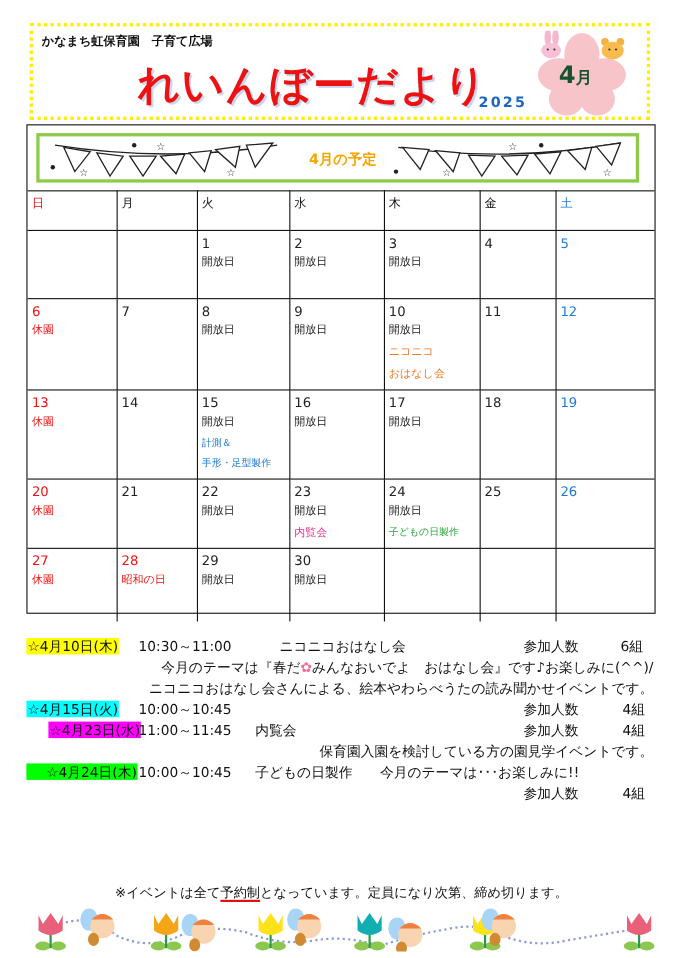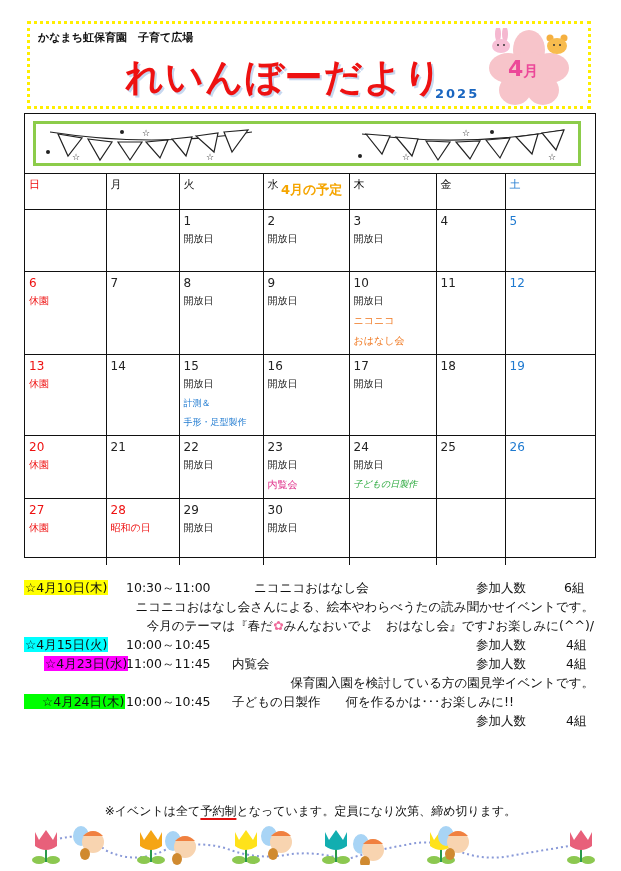--- a/index.html
+++ b/index.html
@@ -7,44 +7,44 @@
     font-family: "DejaVu Sans", "Liberation Sans", sans-serif; color: #111; }
 
   
   .header { position: absolute; left: 27px; top: 21px; width: 564px; height: 88px;
     border: 3px dotted #ffee00; }
   .org { position: absolute; left: 8px; top: 6px; font-size: 11px; font-weight: bold; color: #111; }
   .title { position: absolute; left: 95px; top: 28px; font-size: 38px; font-weight: bold; color: #ee1111;
     letter-spacing: 1px; text-shadow: 2px 2px 0 #c7d8f0, -1px -1px 0 #ffffff; }
   .year { position: absolute; left: 405px; top: 62px; font-size: 13px; font-weight: bold; color: #1a66c0; letter-spacing: 2px; }
   .badge { position: absolute; left: 458px; top: 4px; width: 82px; height: 80px; }
-  .badge-text { position: absolute; left: 20px; top: 28px; font-size: 22px; font-weight: bold; color: #ec4899; text-align: right; }
+  .badge-text { position: absolute; left: 20px; top: 28px; font-size: 22px; font-weight: bold; color: #14532d; text-align: right; }
   .badge-text small { font-size: 15px; }
 
   
   .cal { position: absolute; left: 24px; top: 113px; width: 572px; height: 445px; border: 1.5px solid #111; }
   .banner { position: absolute; left: 8px; top: 7px; width: 548px; height: 45px; border: 3px solid #8ccc4a; }
-  .banner-title { position: absolute; left: 245px; top: 12px; font-size: 13px; font-weight: bold; color: #f5a500; margin-top: 45px; }
+  .banner-title { position: absolute; left: 245px; top: 12px; font-size: 13px; font-weight: bold; color: #f5a500; }
   .bunting-left { position: absolute; left: 6px; top: 2px; }
   .bunting-right { position: absolute; right: 6px; top: 2px; }
 
   .grid { position: absolute; left: 0; top: 59px; width: 100%; border-collapse: collapse; table-layout: fixed; }
   .grid td { border: 1px solid #111; vertical-align: top; padding: 3px 4px; font-size: 12px; }
   .grid tr td:first-child { border-left: none; }
   .grid tr td:last-child { border-right: none; }
   .grid tr:last-child td { border-bottom: none; }
   .wk td { height: 36px; font-size: 11px; }
   .daynum { font-size: 12px; line-height: 16px; display: block; }
   .note { font-size: 10px; line-height: 20px; display: block; }
   .n-black { color: #222; }
   .n-red { color: #ee1111; }
   .n-blue { color: #1f7ad0; }
   .n-orange { color: #f07820; }
   .n-pink { color: #e0308a; }
-  .n-green { color: #27a83a; font-style: italic; }
+  .n-green { color: #27a83a; }
   .sub { font-size: 9px; line-height: 19px; }
 
   
   .events { position: absolute; left: 24px; top: 578px; width: 570px; font-size: 12.5px; color: #111; }
   .ev-line { height: 19px; line-height: 19px; position: relative; white-space: nowrap; }
   .ev-date { padding: 0 1px; }
   .ev-time { position: absolute; left: 102px; }
   .ev-name { position: absolute; left: 230px; }
   .ev-count-label { position: absolute; left: 452px; }
   .ev-count { position: absolute; left: 540px; }
@@ -300,24 +300,24 @@
 <div class="events">
 
   <div class="ev-line">
     <span class="ev-date hl-yellow">☆4月10日(木)</span>
     <span class="ev-time">10:30～11:00</span>
     <span class="ev-name">ニコニコおはなし会</span>
     <span class="ev-count-label">参加人数</span>
     <span class="ev-count">6組</span>
   </div>
   <div class="ev-line">
+    <span class="ev-desc2"><span>今月のテーマは『春だ</span><span class="flower">✿</span><span>みんなおいでよ　おはなし会』です♪お楽しみに(^^)/</span></span>
+  </div>
+  <div class="ev-line">
     <span class="ev-desc">ニコニコおはなし会さんによる、絵本やわらべうたの読み聞かせイベントです。</span>
-  </div>
-  <div class="ev-line">
-    <span class="ev-desc2"><span>今月のテーマは『春だ</span><span class="flower">✿</span><span>みんなおいでよ　おはなし会』です♪お楽しみに(^^)/</span></span>
   </div>
 
   <div class="ev-line">
     <span class="ev-date hl-cyan">☆4月15日(火)</span>
     <span class="ev-time">10:00～10:45</span>
     <span class="ev-count-label">参加人数</span>
     <span class="ev-count" style="left:542px">4組</span>
   </div>
 
   <div class="ev-line">
@@ -327,21 +327,21 @@
     <span class="ev-count-label">参加人数</span>
     <span class="ev-count" style="left:542px">4組</span>
   </div>
   <div class="ev-line">
     <span class="ev-desc">保育園入園を検討している方の園見学イベントです。</span>
   </div>
 
   <div class="ev-line">
     <span class="ev-date hl-green">☆4月24日(木)</span>
     <span class="ev-time">10:00～10:45</span>
-    <span class="ev-name" style="left:208px">子どもの日製作　　何を作るかは･･･お楽しみに!!</span>
+    <span class="ev-name" style="left:208px">子どもの日製作　　今月のテーマは･･･お楽しみに!!</span>
   </div>
   <div class="ev-line">
     <span class="ev-count-label">参加人数</span>
     <span class="ev-count" style="left:542px">4組</span>
   </div>
 </div>
 
 <div class="notes">
   <div><span>※イベントは全て</span><span class="ul-red">予約制</span><span>となっています。定員になり次第、締め切ります。</span></div>
 </div>

